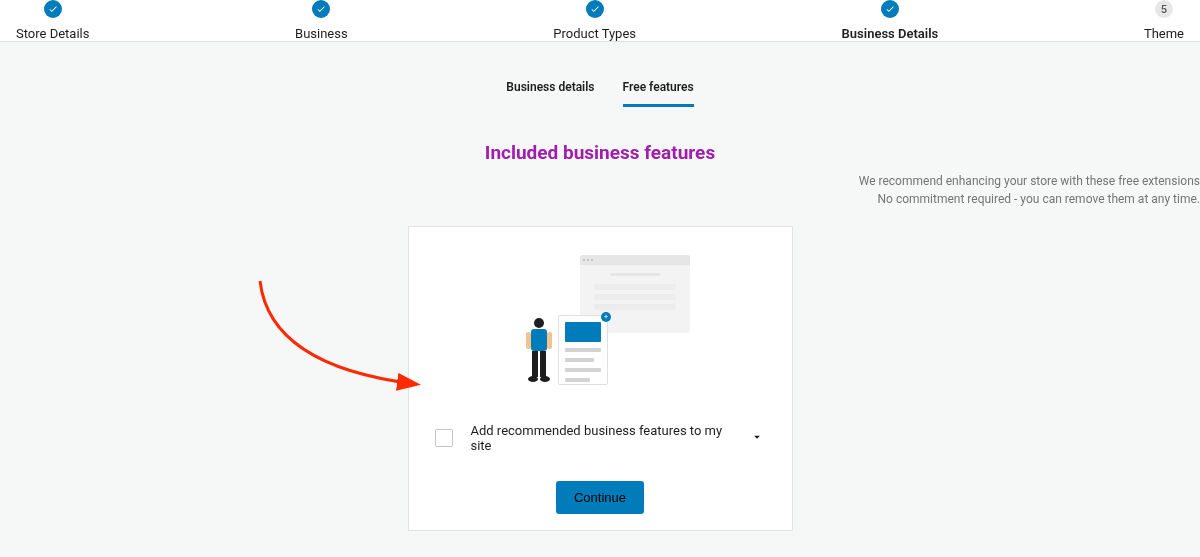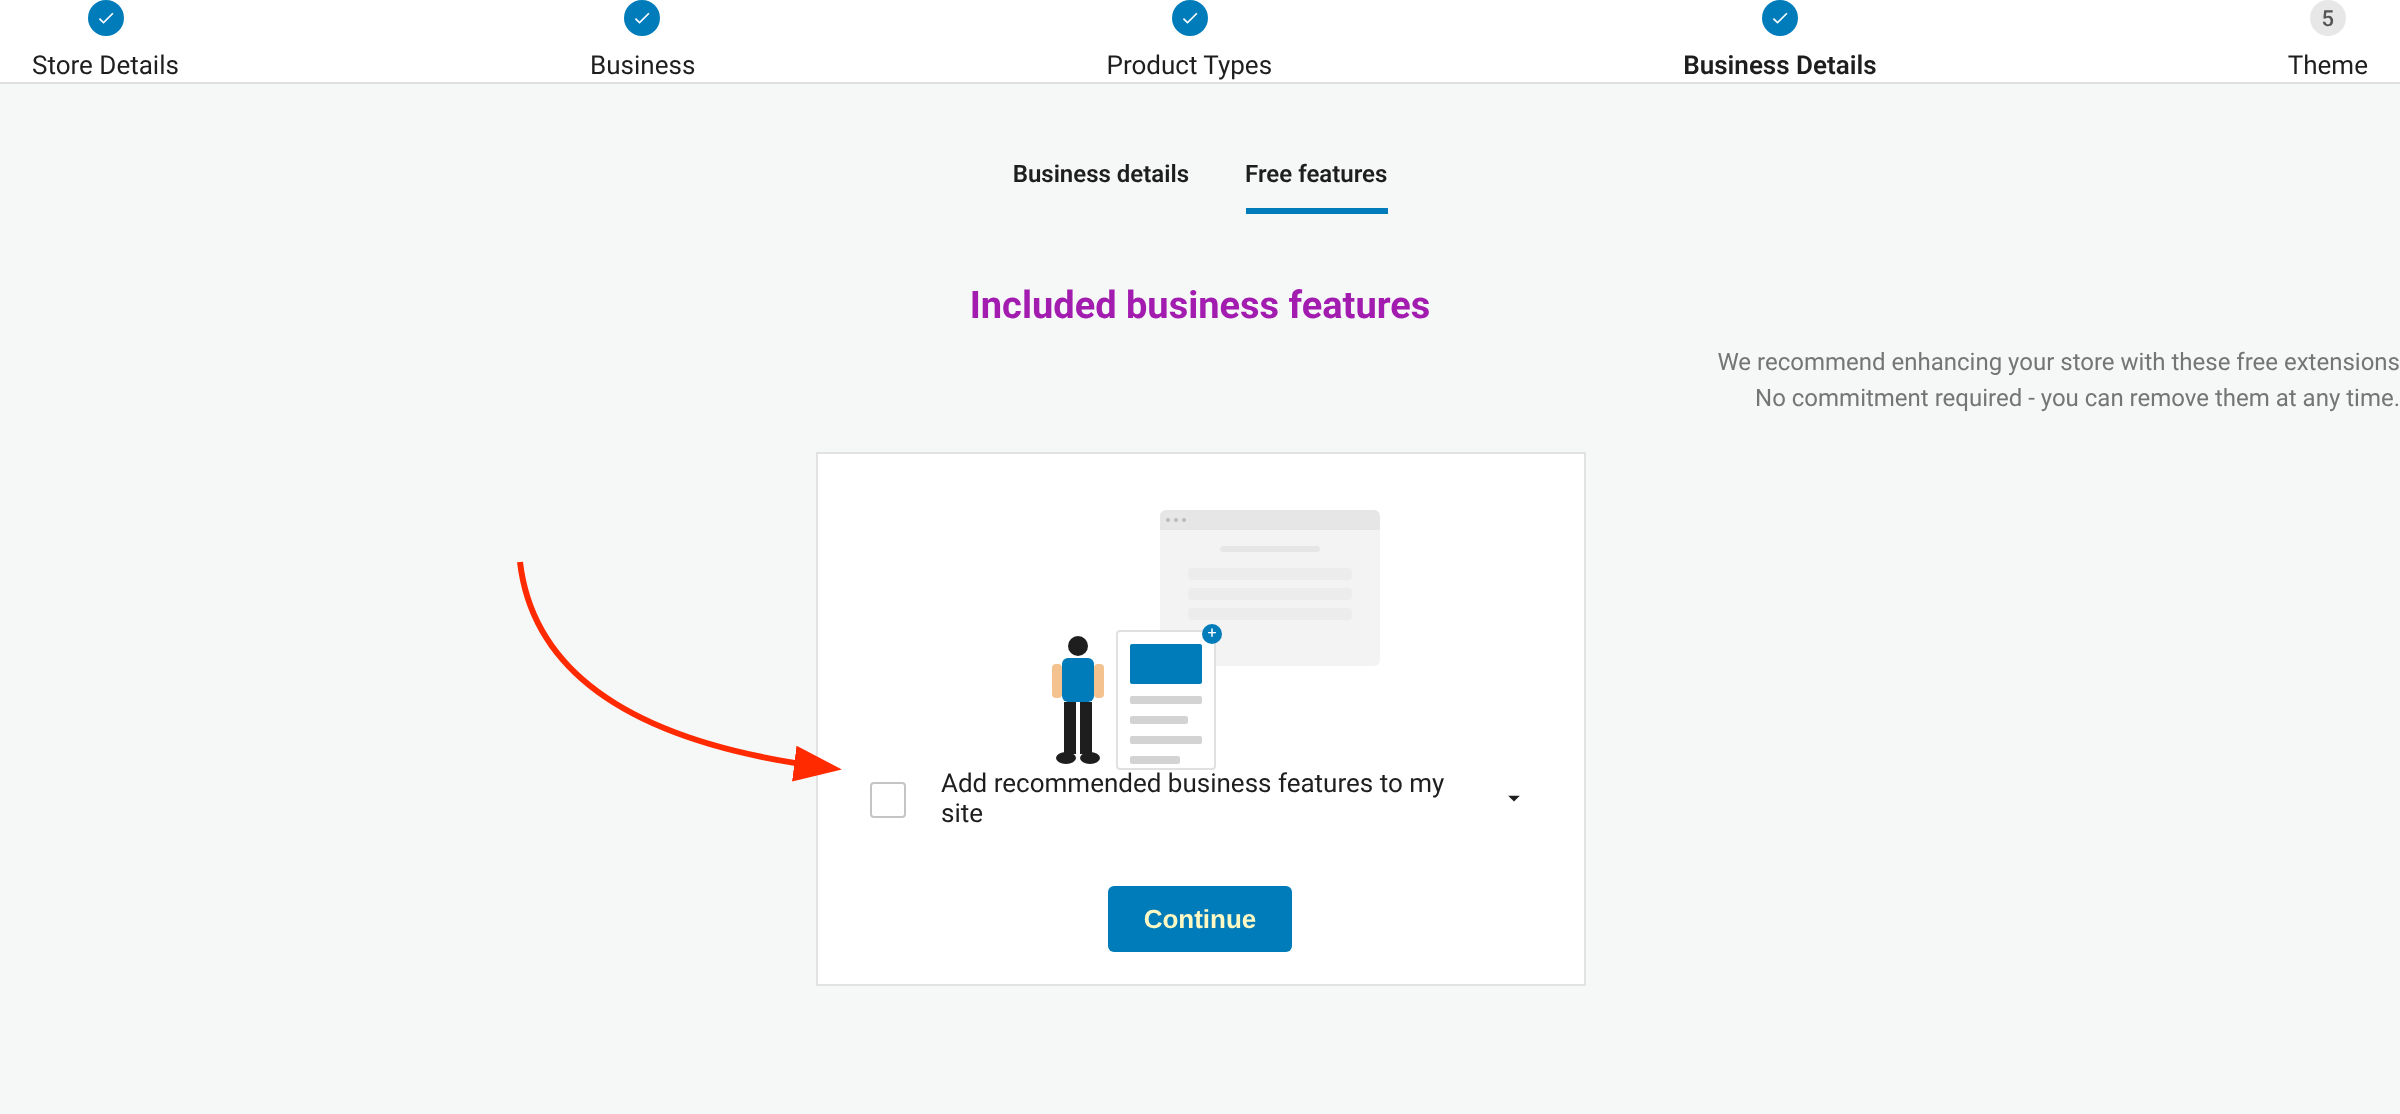--- a/index.html
+++ b/index.html
@@ -174,20 +174,21 @@
       position: absolute;
       bottom: 0;
       left: 12px;
       width: 34px;
       height: 70px;
     }
     .checkbox-row {
       display: flex;
       align-items: center;
       gap: 18px;
+      margin-top: 38px;
       padding: 0 2px;
     }
     .checkbox {
       width: 18px;
       height: 18px;
       border: 1.5px solid #c5c5c5;
       border-radius: 2px;
       cursor: pointer;
       flex-shrink: 0;
     }
@@ -196,25 +197,25 @@
       color: #1e1e1e;
       flex: 1;
       text-align: left;
     }
     .chevron-btn {
       cursor: pointer;
       padding: 2px;
     }
     .continue-btn {
       background: #007cba;
-      color: #fef9c3;
+      color: #000000;
       border: none;
       padding: 9px 18px;
       font-size: 13px;
-      font-weight: 700;
+      font-weight: 400;
       border-radius: 3px;
       cursor: pointer;
       margin-top: 28px;
     }
     .arrow-annotation {
       position: absolute;
       left: 250px;
       top: 276px;
       pointer-events: none;
     }

